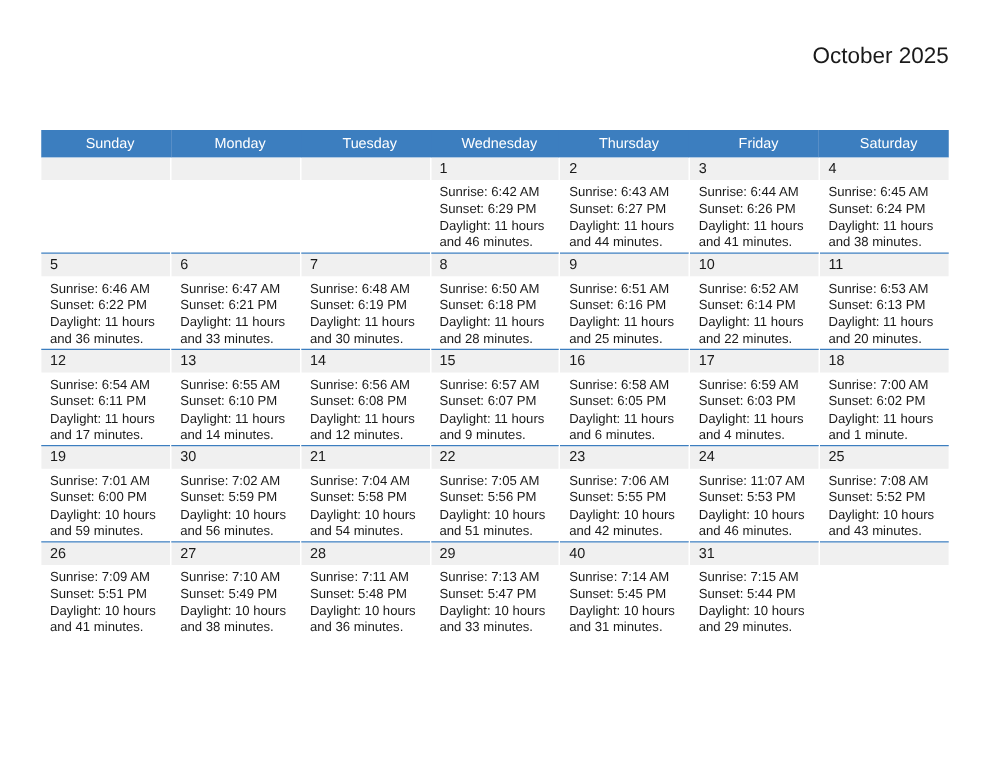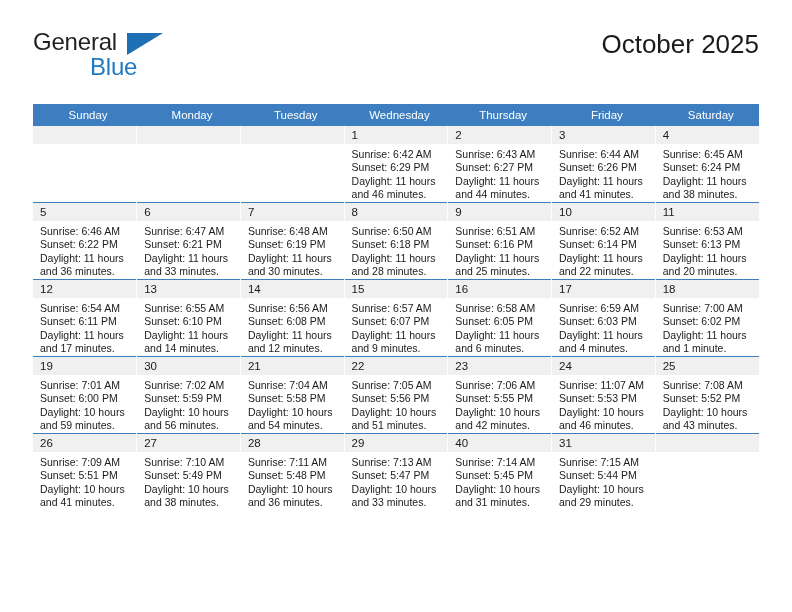--- a/index.html
+++ b/index.html
@@ -64,21 +64,21 @@
     letter-spacing: -0.2px;
   }
 
   .titles {
     position: absolute;
     right: 0;
     top: 0;
     text-align: right;
   }
   .cal-title {
-    font-size: 26px;
+    font-size: 18px;
     color: #1a1a1a;
     line-height: 32px;
     white-space: nowrap;
   }
   .cal-subtitle {
     margin-top: 8px;
     font-size: 14.5px;
     color: #1a1a1a;
     line-height: 18px;
     white-space: nowrap;
@@ -135,25 +135,20 @@
   }
   .lines div { white-space: nowrap; }
 </style>
 </head>
 <body>
 
 <div class="page">
 
   <div class="header">
 
-    <div class="brand">
-      <div class="brand-top">General</div>
-      <div class="brand-tri"></div>
-      <div class="brand-bottom">Blue</div>
-    </div>
 
     <div class="titles">
       <div class="cal-title">October 2025</div>
     </div>
 
   </div>
 
   <table class="calendar">
     <thead>
       <tr>

